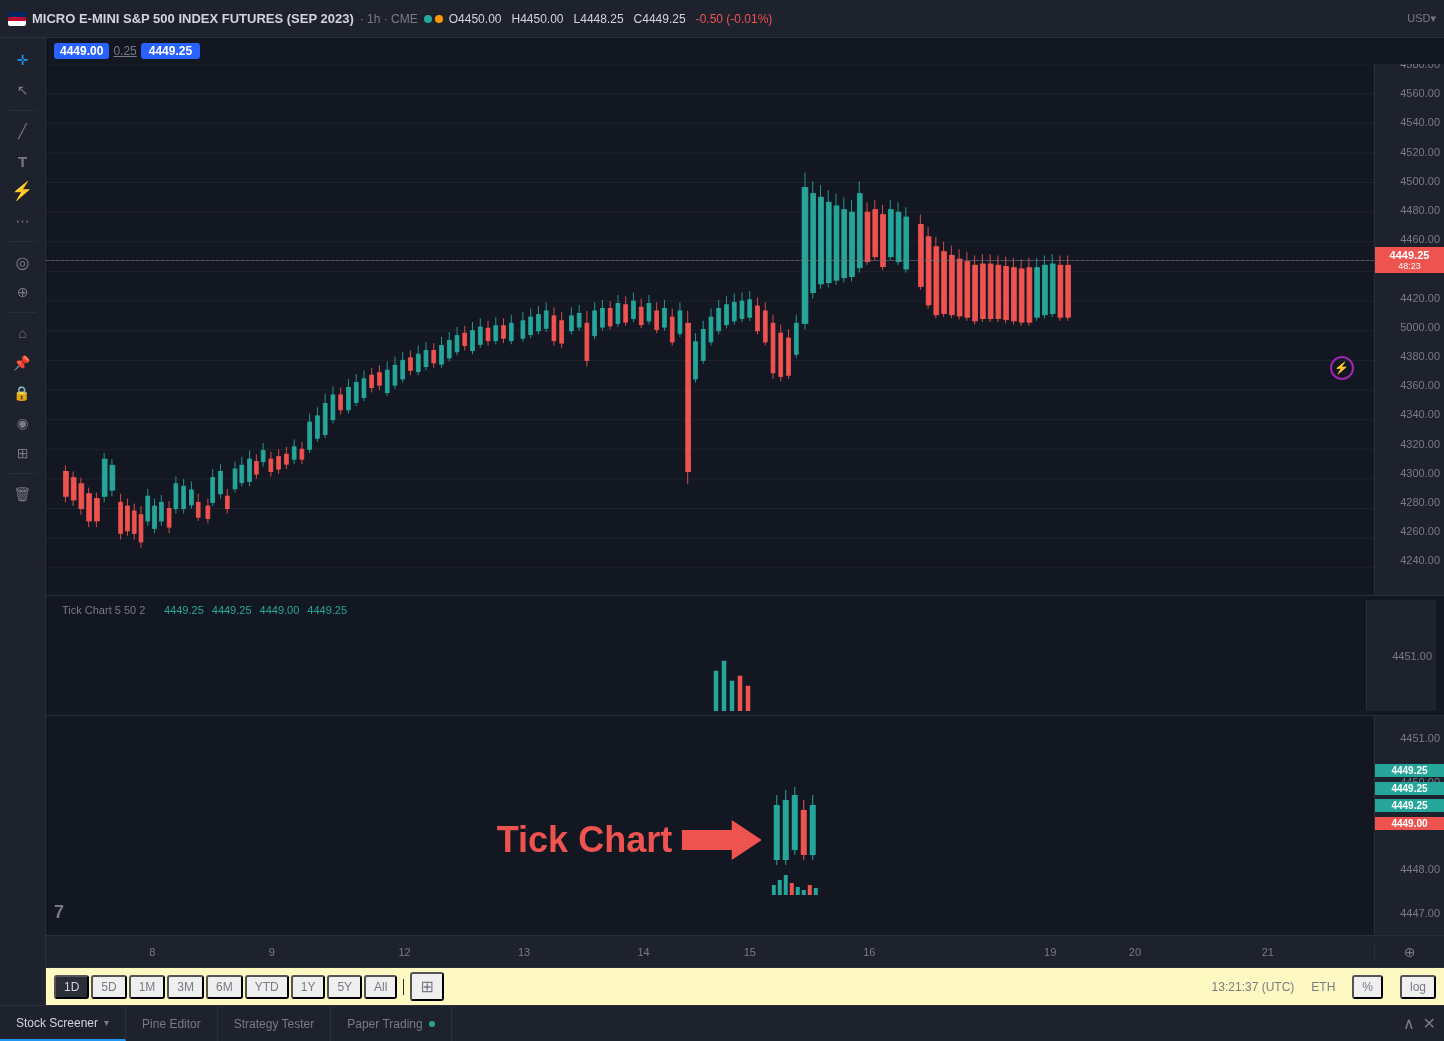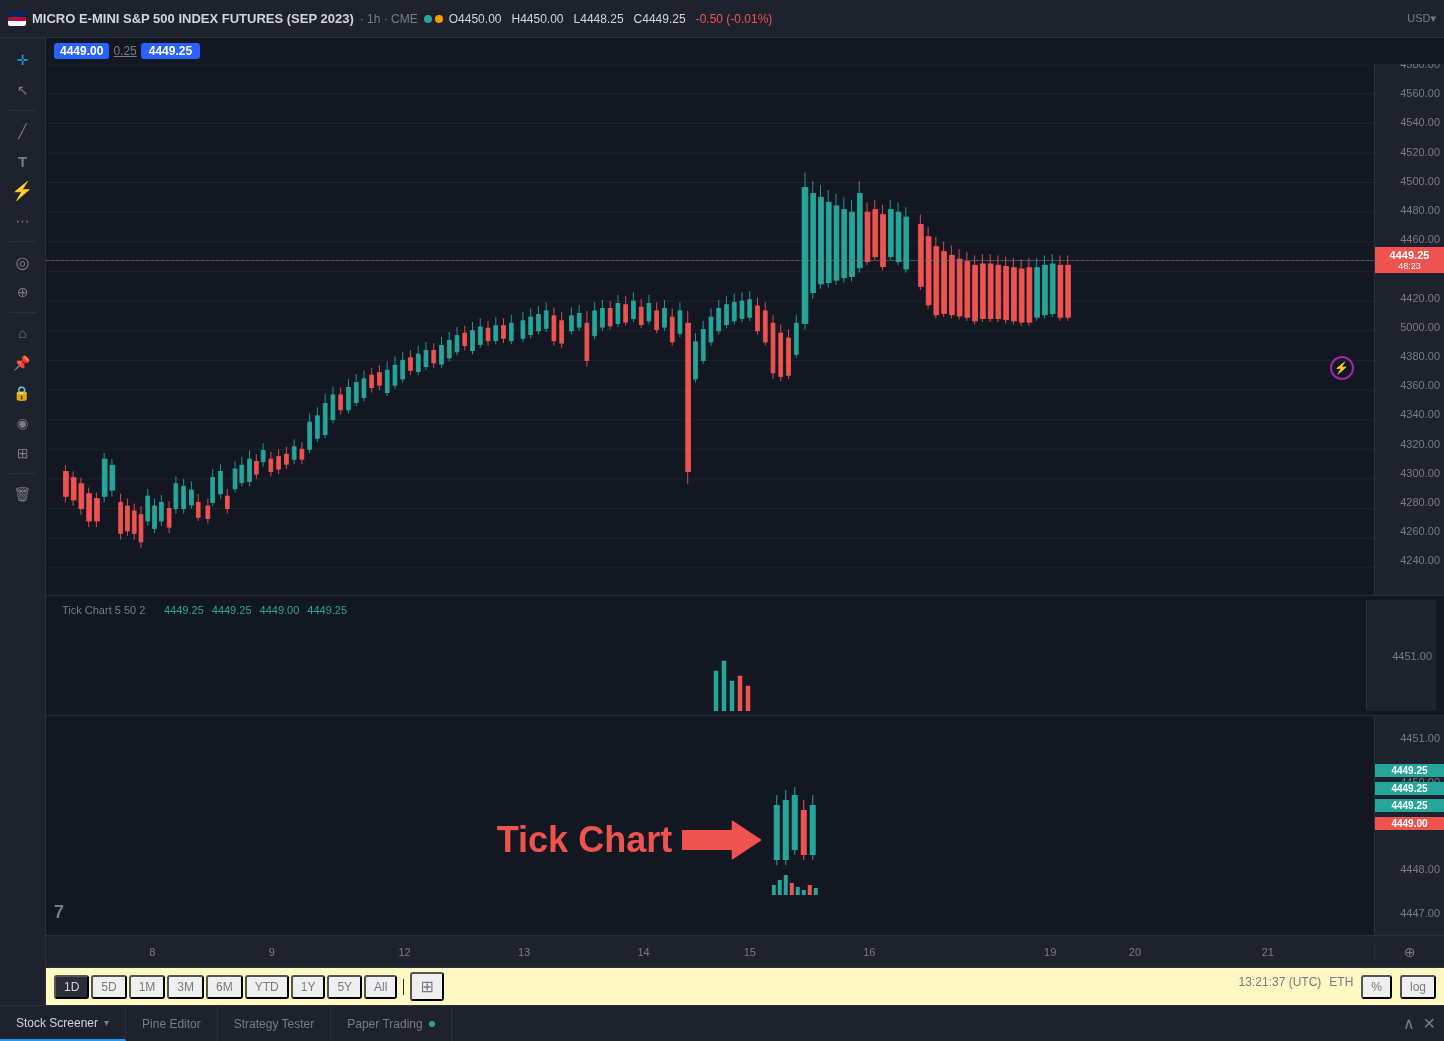--- a/index.html
+++ b/index.html
@@ -338,22 +338,22 @@
       border-radius: 3px;
       cursor: pointer;
       font-size: 12px;
       color: #787b86;
     }
     .tf-btn.active { color: #d1d4dc; background: #2a2e39; }
     .tf-separator { width: 1px; height: 16px; background: #2a2e39; margin: 0 4px; }
     .tf-right {
       margin-left: auto;
       display: flex;
-      align-items: flex-start;
-      gap: 8px;
+      align-items: center;
+      gap: 17px;
       color: #787b86;
       font-size: 12px;
     }
 
     
     .bottom-tabs {
       height: 36px;
       background: #1e222d;
       border-top: 1px solid #2a2e39;
       display: flex;

